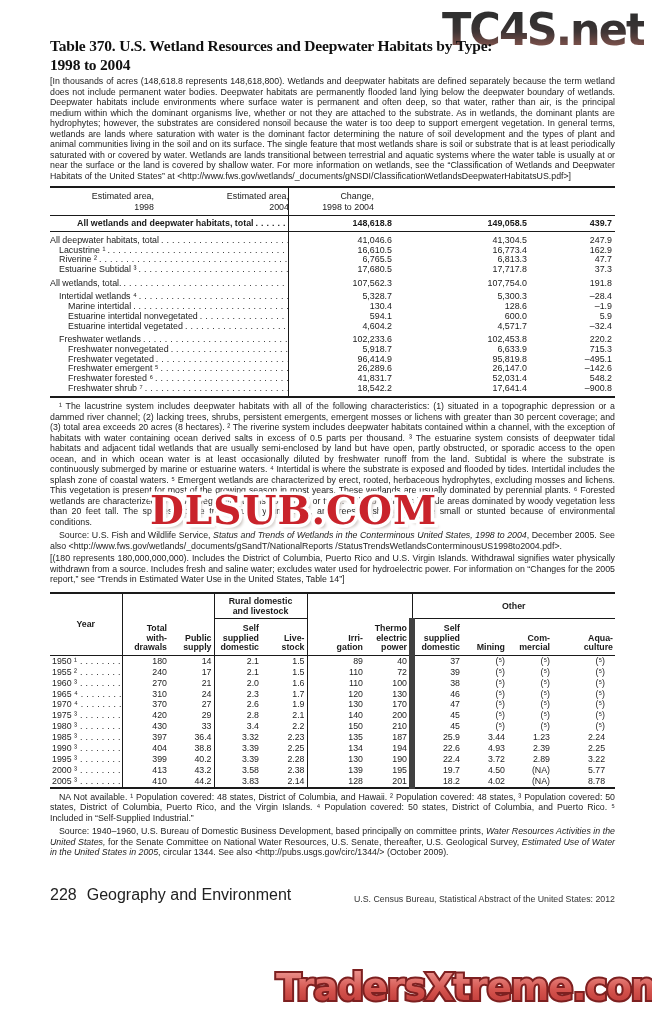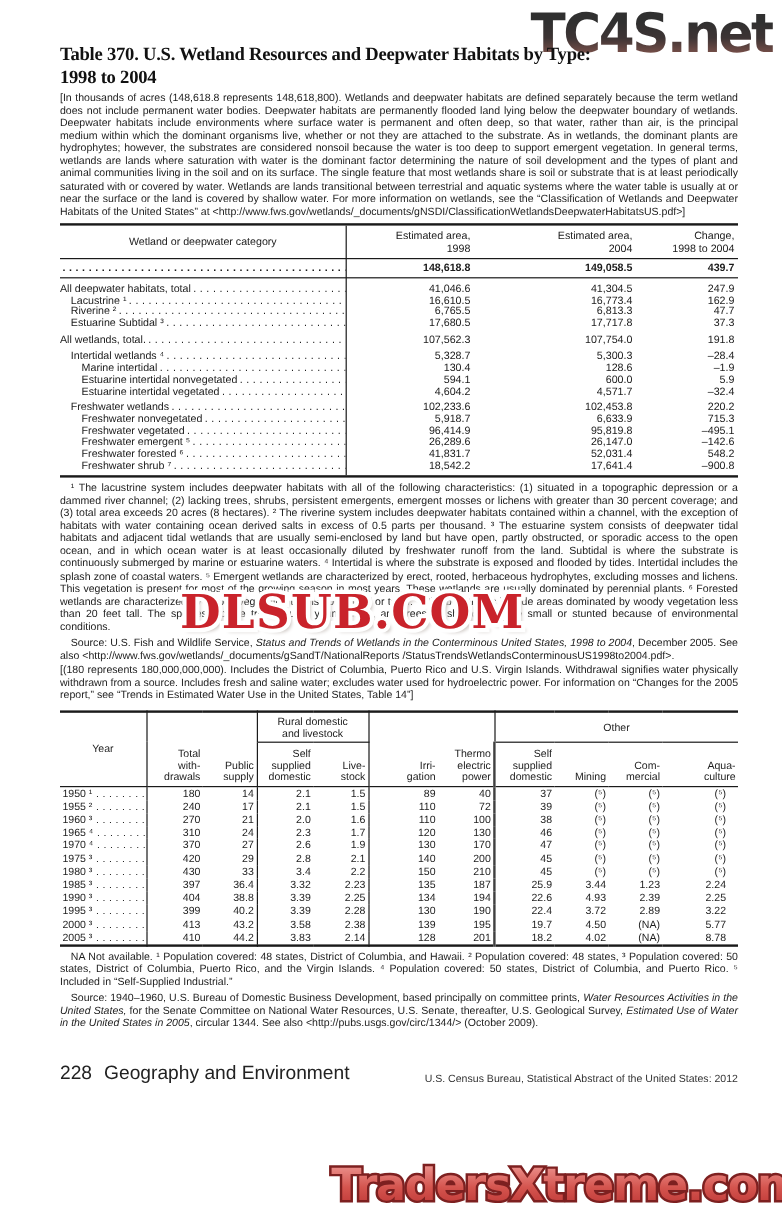--- a/index.html
+++ b/index.html
@@ -32,37 +32,37 @@
   .r370.gap{margin-top:4px;}
   .r370.bold-row{font-weight:bold;height:15px;line-height:15px;border-bottom:1px solid #1a1a1a;margin-bottom:2px;}
   .r370 .lbl{flex:0 0 auto;white-space:nowrap;}
   .r370 .dots{flex:1 1 auto;min-width:0;overflow:hidden;white-space:nowrap;letter-spacing:3px;
               padding:0 4px 0 2px;color:#1a1a1a;}
   .r370 .num{box-sizing:border-box;text-align:right;padding-right:3px;flex:0 0 auto;}
 
   
   table.t371{width:565px;margin-top:7px;border-collapse:collapse;table-layout:fixed;
              border-top:2px solid #1a1a1a;border-bottom:2px solid #1a1a1a;font-size:8.8px;color:#1c1c1c;}
-  .t371 th{font-weight:normal;padding:0;}
+  .t371 th{font-weight:bold;padding:0;}
   .t371 thead .grp th{height:24px;vertical-align:middle;text-align:center;line-height:10px;}
   .t371 thead .cols th{vertical-align:bottom;text-align:right;line-height:9.6px;height:34px;
                        padding:0 2px 2px 0;border-bottom:1px solid #1a1a1a;}
   .t371 th.year-th{vertical-align:middle;text-align:center;border-right:1px solid #1a1a1a;
                    border-bottom:1px solid #1a1a1a;}
   .t371 th.blank1{border-right:1px solid #1a1a1a;}
   .t371 th.grp-rural{border-right:1px solid #1a1a1a;border-bottom:1px solid #1a1a1a;}
   .t371 th.blank2{border-right:1px solid #1a1a1a;}
   .t371 th.grp-other{border-bottom:1px solid #1a1a1a;}
   .t371 td{padding:0 2px 0 0;line-height:10.9px;height:10.9px;text-align:right;white-space:nowrap;}
   .t371 td.c0{text-align:left;padding:0;}
   .t371 td.c0,.t371 th.c2x{border-right:0;}
   .t371 td.c0{border-right:1px solid #1a1a1a;}
   .t371 td.c2,.t371 th.hc2{border-right:1px solid #1a1a1a;}
   .t371 td.c4,.t371 th.hc4{border-right:1px solid #1a1a1a;}
-  .t371 td.c6,.t371 th.hc6{border-right:2px solid #404040;}
+  .t371 td.c6,.t371 th.hc6{border-right:6px solid #404040;}
   .t371 td.c10,.t371 th.hc10{padding-right:10px;}
   .ycell{display:flex;align-items:baseline;}
   .ycell .yr{flex:0 0 auto;padding-left:2px;white-space:nowrap;}
   .ycell .dots{flex:1 1 auto;min-width:0;overflow:hidden;white-space:nowrap;letter-spacing:3px;
                padding:0 3px;color:#1a1a1a;}
 
   
   .footer{display:flex;justify-content:space-between;align-items:flex-end;margin-top:28px;}
   .footer .left{font-size:16px;color:#222;}
   .footer .left .pn{margin-right:10px;}
@@ -108,27 +108,27 @@
 
   <div class="content">
 
     <h1><span>Table 370. U.S. Wetland Resources and Deepwater Habitats by Type:</span><br><span>1998 to 2004</span></h1>
 
     <p class="intro">[In thousands of acres (148,618.8 represents 148,618,800). Wetlands and deepwater habitats are defined separately because the term wetland does not include permanent water bodies. Deepwater habitats are permanently flooded land lying below the deepwater boundary of wetlands. Deepwater habitats include environments where surface water is permanent and often deep, so that water, rather than air, is the principal medium within which the dominant organisms live, whether or not they are attached to the substrate. As in wetlands, the dominant plants are hydrophytes; however, the substrates are considered nonsoil because the water is too deep to support emergent vegetation. In general terms, wetlands are lands where saturation with water is the dominant factor determining the nature of soil development and the types of plant and animal communities living in the soil and on its surface. The single feature that most wetlands share is soil or substrate that is at least periodically saturated with or covered by water. Wetlands are lands transitional between terrestrial and aquatic systems where the water table is usually at or near the surface or the land is covered by shallow water. For more information on wetlands, see the “Classification of Wetlands and Deepwater Habitats of the United States” at &lt;http://www.fws.gov/wetlands/_documents/gNSDI/ClassificationWetlandsDeepwaterHabitatsUS.pdf&gt;]</p>
 
     <div class="tbl370">
       <div class="t370-vline"></div>
       <div class="t370-head">
-        <div class="hc cat">Wetland or deepwater category</div>
         <div class="hc n w98"><span>Estimated area,</span><br><span>1998</span></div>
         <div class="hc n w04"><span>Estimated area,</span><br><span>2004</span></div>
         <div class="hc n chg"><span>Change,</span><br><span>1998 to 2004</span></div>
       </div>
       <div class="t370-body">
           <div class="r370 bold-row">
+            <span class="lbl" style="padding-left: 27px;">All wetlands and deepwater habitats, total</span>
             <span class="dots">............................................................</span>
             <span class="num w98">148,618.8</span>
             <span class="num w04">149,058.5</span>
             <span class="num chg">439.7</span>
           </div>
           <div class="r370 gap">
             <span class="lbl" style="padding-left: 0px;">All deepwater habitats, total</span>
             <span class="dots">............................................................</span>
             <span class="num w98">41,046.6</span>
             <span class="num w04">41,304.5</span>

